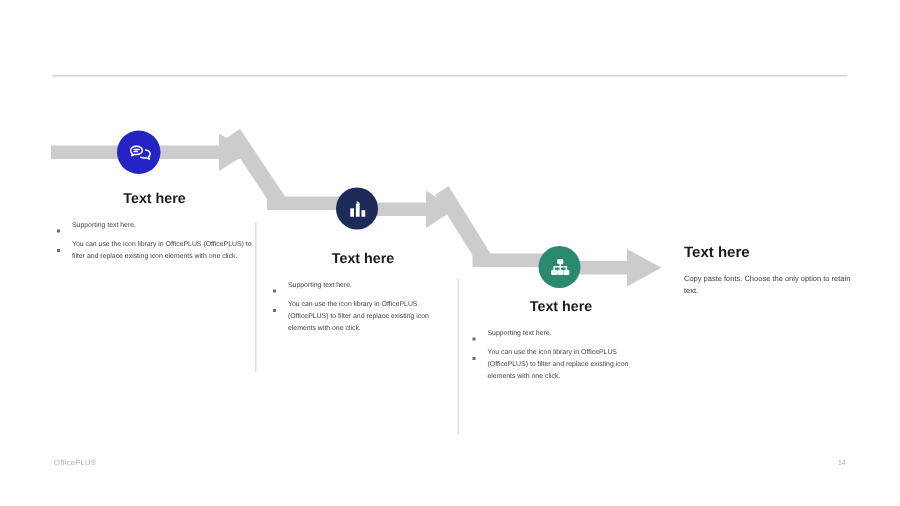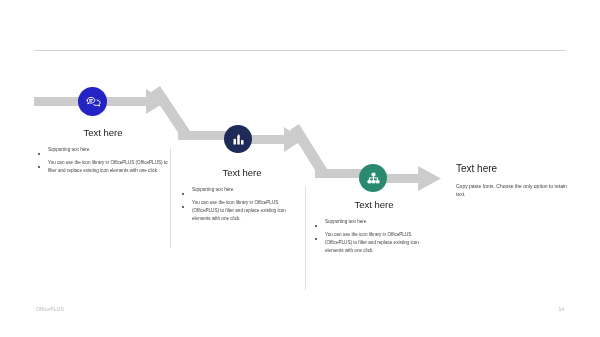--- a/index.html
+++ b/index.html
@@ -63,21 +63,21 @@
     width: 1px;
     background: #dedede;
   }
   #sep-1 { left: 170px; top: 148px; height: 100px; }
   #sep-2 { left: 305px; top: 186px; height: 104px; }
 
   
   .block { position: absolute; }
 
   .block-heading {
-    font-weight: normal;
+    font-weight: bold;
     color: #1a1a1a;
     margin: 0 0 7px 0;
     line-height: 1.15;
   }
 
   .bullets {
     list-style: none;
     margin: 0;
     padding: 0;
   }

